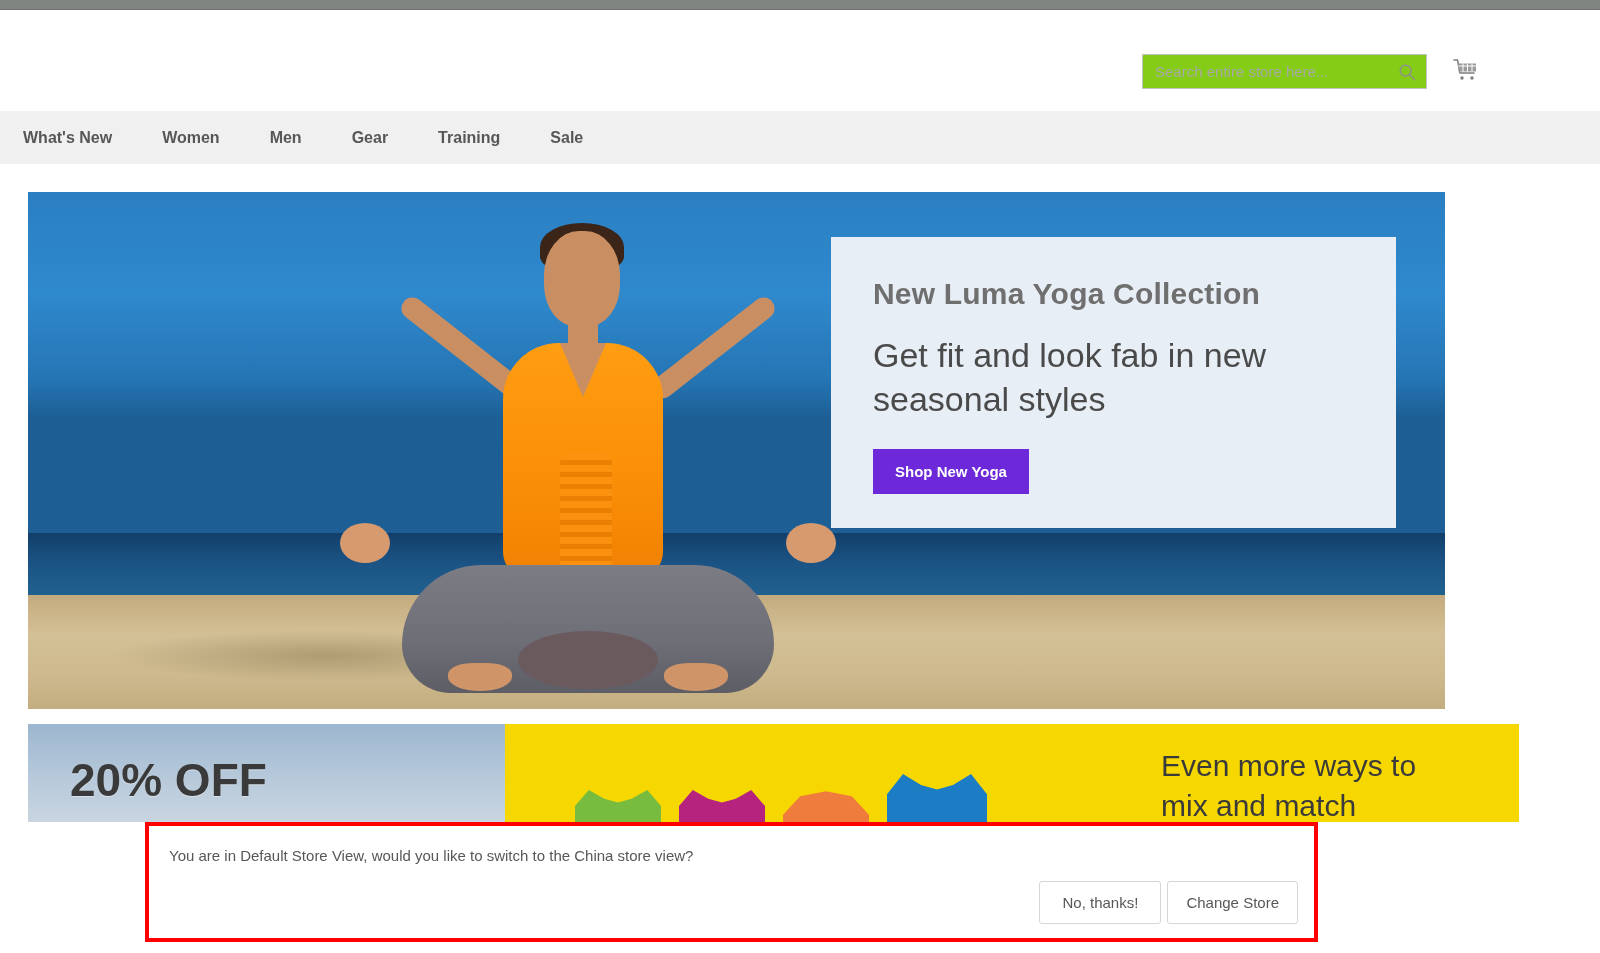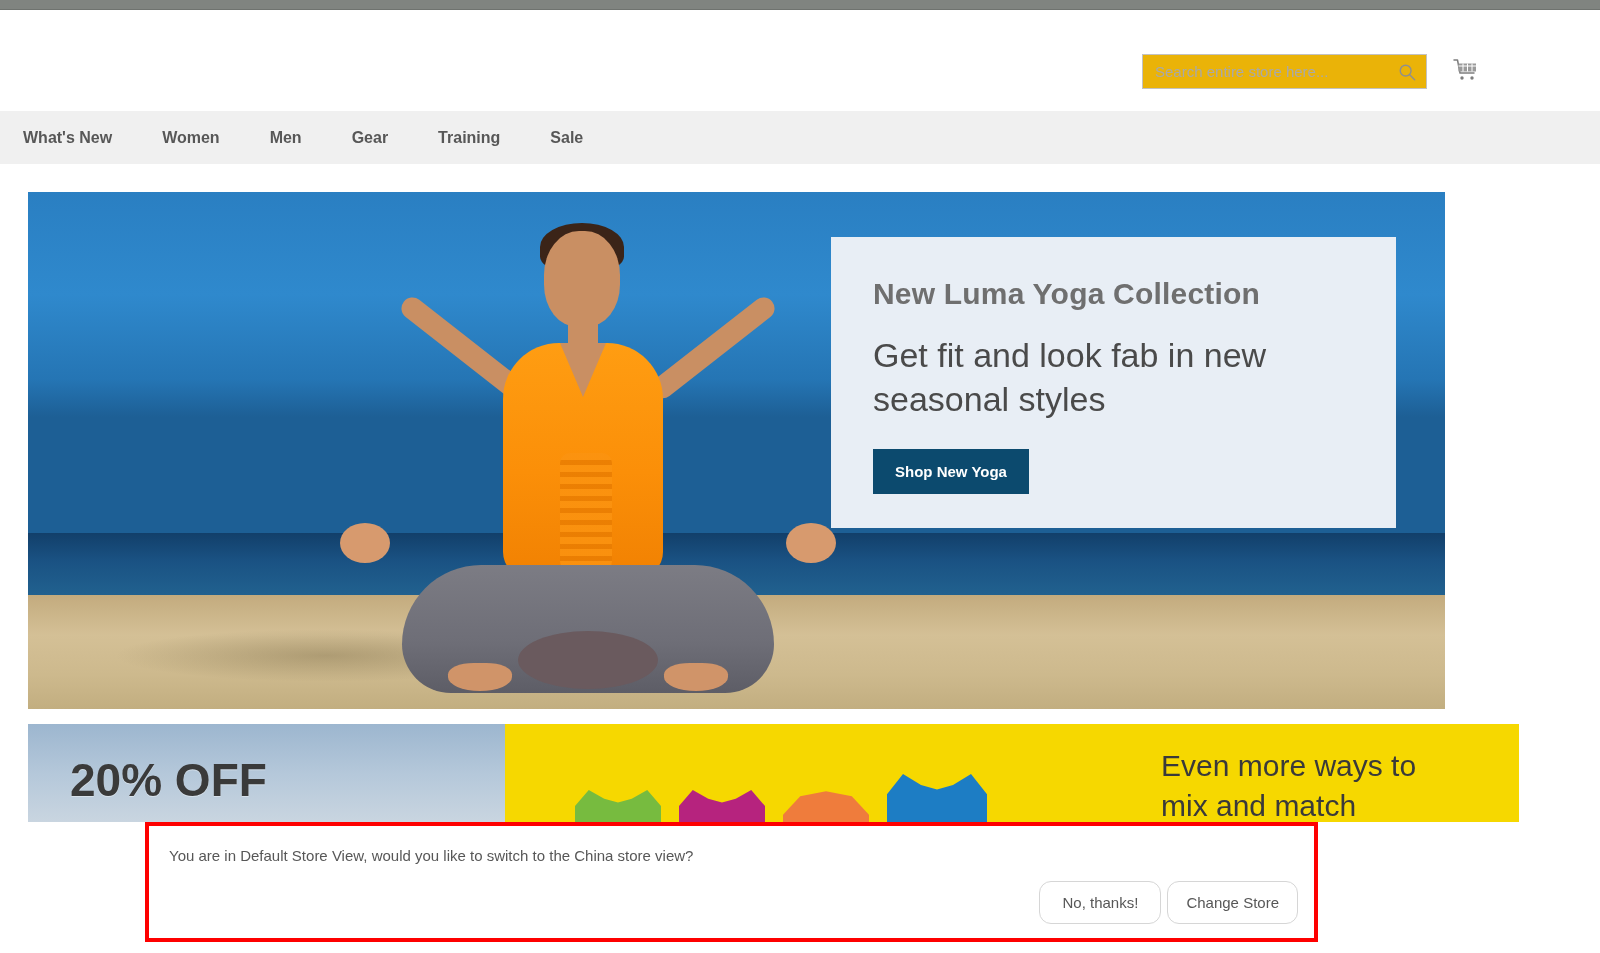--- a/index.html
+++ b/index.html
@@ -40,21 +40,21 @@
     border-radius:50%; background:#ffffff; opacity:1; z-index:4;
   }
   .logo-text{
     font-size:30px; letter-spacing:7px; color:#262626; font-weight:400;
     line-height:1;
   }
 
   .search-box{
     position:absolute; right:173px; top:43px;
     width:285px; height:35px;
-    border:1px solid #c2c2c2; background:#eab308;
+    border:1px solid #c2c2c2; background:#84cc16;
     display:flex; align-items:center;
   }
   .search-box input{
     border:0; outline:0; background:transparent;
     font-family:"Liberation Sans", sans-serif;
     font-size:15px; color:#575757; padding-left:12px; flex:1; height:100%;
   }
   .search-box input::placeholder{ color:#a9a9a9; }
   .search-ico{
     width:38px; height:100%; display:flex; align-items:center; justify-content:center;
@@ -159,21 +159,21 @@
   }
   .hero-eyebrow{
     font-size:30px; color:#6f6f6f; font-weight:700; letter-spacing:.2px;
   }
   .hero-title{
     margin-top:22px; font-size:34px; line-height:44px; color:#4a4a4a;
     font-weight:400; max-width:460px;
   }
   .hero-btn{
     margin-top:28px; display:inline-block;
-    background:#0c4a6e; color:#ffffff; font-size:15px; font-weight:700;
+    background:#6d28d9; color:#ffffff; font-size:15px; font-weight:700;
     padding:14px 22px; border:0; cursor:pointer;
     font-family:"Liberation Sans", sans-serif;
   }
 
   
   .tiles{ position:absolute; left:28px; top:724px; width:1417px; height:112px; }
   .tile{ position:absolute; top:0; height:112px; overflow:hidden; }
   .tile-left{
     left:0; width:540px;
     background:linear-gradient(180deg,#9cb6cf 0%,#b5c8da 45%,#cfd9e2 100%);
@@ -214,21 +214,21 @@
   }
   .notice-msg{
     position:absolute; left:20px; top:20px;
     font-size:15px; color:#575757; line-height:20px;
   }
   .notice-actions{
     position:absolute; right:16px; bottom:14px; display:flex; gap:6px;
   }
   .notice-btn{
     min-width:122px; height:43px; padding:0 18px;
-    background:#ffffff; border:1px solid #d6d6d6; border-radius:12px;
+    background:#ffffff; border:1px solid #d6d6d6; border-radius:3px;
     font-family:"Liberation Sans", sans-serif;
     font-size:15px; color:#575757; cursor:pointer;
     display:flex; align-items:center; justify-content:center;
   }
 </style>
 </head>
 <body>
 
 <div class="top-gray-bar"></div>
 

